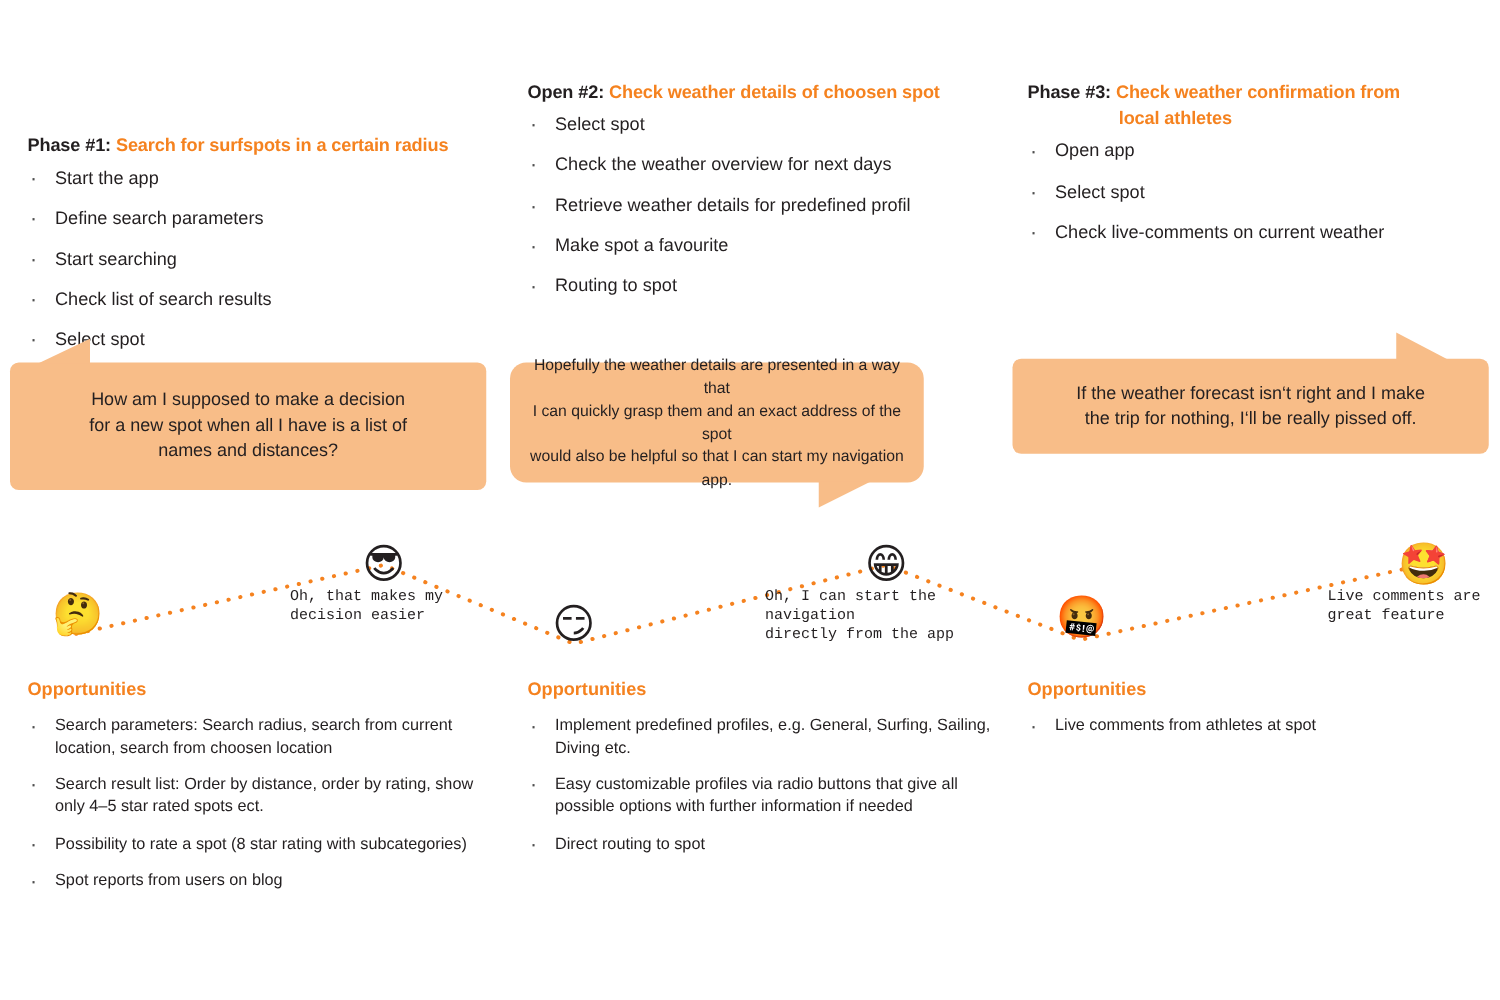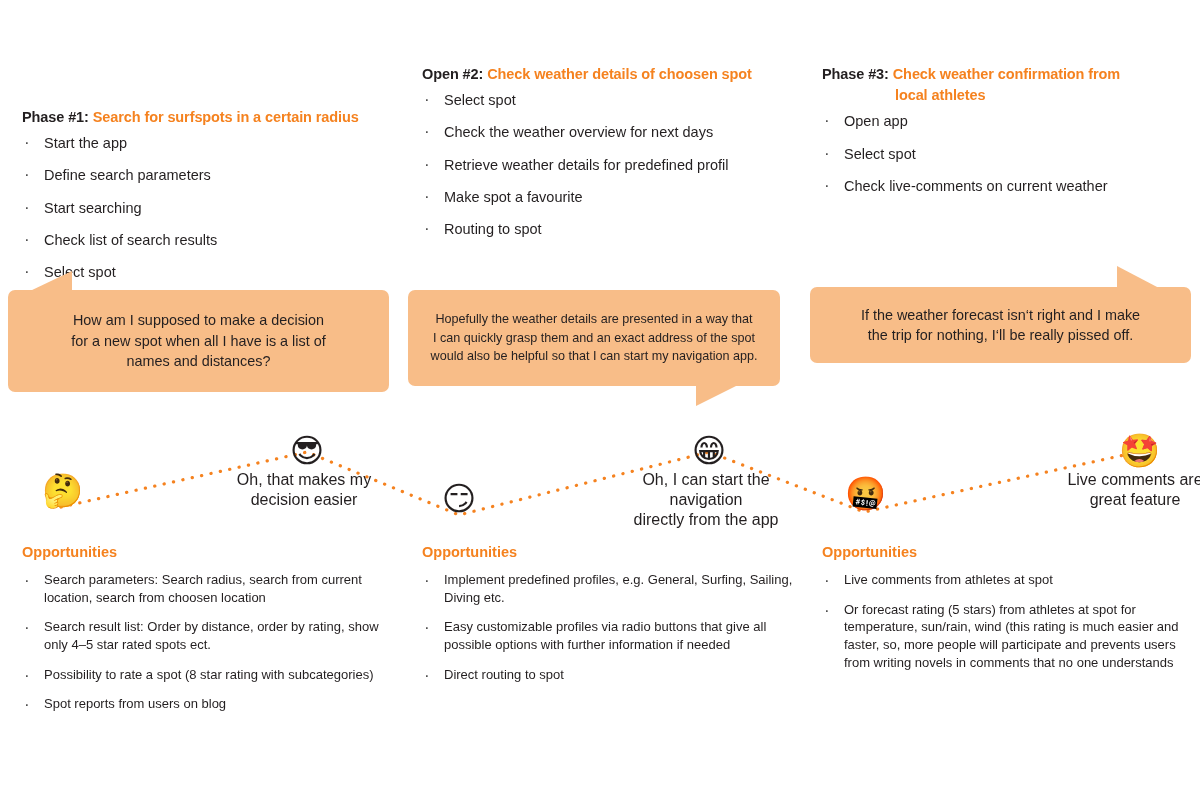--- a/index.html
+++ b/index.html
@@ -84,21 +84,21 @@
   }
 
   
   #bubble-1 { left: 8px;  top: 290px; width: 381px; height: 102px; }
   #bubble-1 .tail {
     top: -19px; left: 22px;
     border-width: 0 0 20px 42px;
     border-color: transparent transparent #f8bd88 transparent;
   }
   
-  #bubble-2 { left: 408px; top: 290px; width: 372px; height: 96px; }
+  #bubble-2 { left: 408px; top: 290px; width: 331px; height: 96px; border-radius: 13px; }
   #bubble-2 .tail {
     bottom: -20px; right: 42px;
     border-width: 21px 42px 0 0;
     border-color: #f8bd88 transparent transparent transparent;
   }
   
   #bubble-3 { left: 810px; top: 287px; width: 381px; height: 76px; }
   #bubble-3 .tail {
     top: -21px; right: 32px;
     border-width: 0 42px 22px 0;
@@ -113,25 +113,25 @@
     position: absolute;
     width: 38px; height: 38px;
     line-height: 38px;
     font-size: 33px;
     text-align: center;
     font-family: "DejaVu Sans", sans-serif;
     user-select: none;
   }
   .emo-caption {
     position: absolute;
-    font-size: 16px;
+    font-size: 12px;
     line-height: 1.26;
-    text-align: center;
     color: #231f20;
     white-space: pre-line;
+    font-family: Liberation Mono, monospace;
   }
 
   
   .opps { position: absolute; top: 544px; }
   .opps.col1 { left: 22px;  width: 378px; }
   .opps.col2 { left: 422px; width: 378px; }
   .opps.col3 { left: 822px; width: 372px; }
 
   .opps-head {
     color: #f5821f;
@@ -259,17 +259,16 @@
       <li>Implement predefined profiles, e.g. General, Surfing, Sailing, Diving etc.</li>
       <li>Easy customizable profiles via radio buttons that give all possible options with further information if needed</li>
       <li>Direct routing to spot</li>
     </ul>
   </div>
 
   <div class="opps col3">
     <p class="opps-head">Opportunities</p>
     <ul class="opp-list">
       <li>Live comments from athletes at spot</li>
-      <li>Or forecast rating (5 stars) from athletes at spot for temperature, sun/rain, wind (this rating is much easier and faster, so, more people will participate and prevents users from writing novels in comments that no one understands</li>
     </ul>
   </div>
 
 </div>
 
 </body></html>

